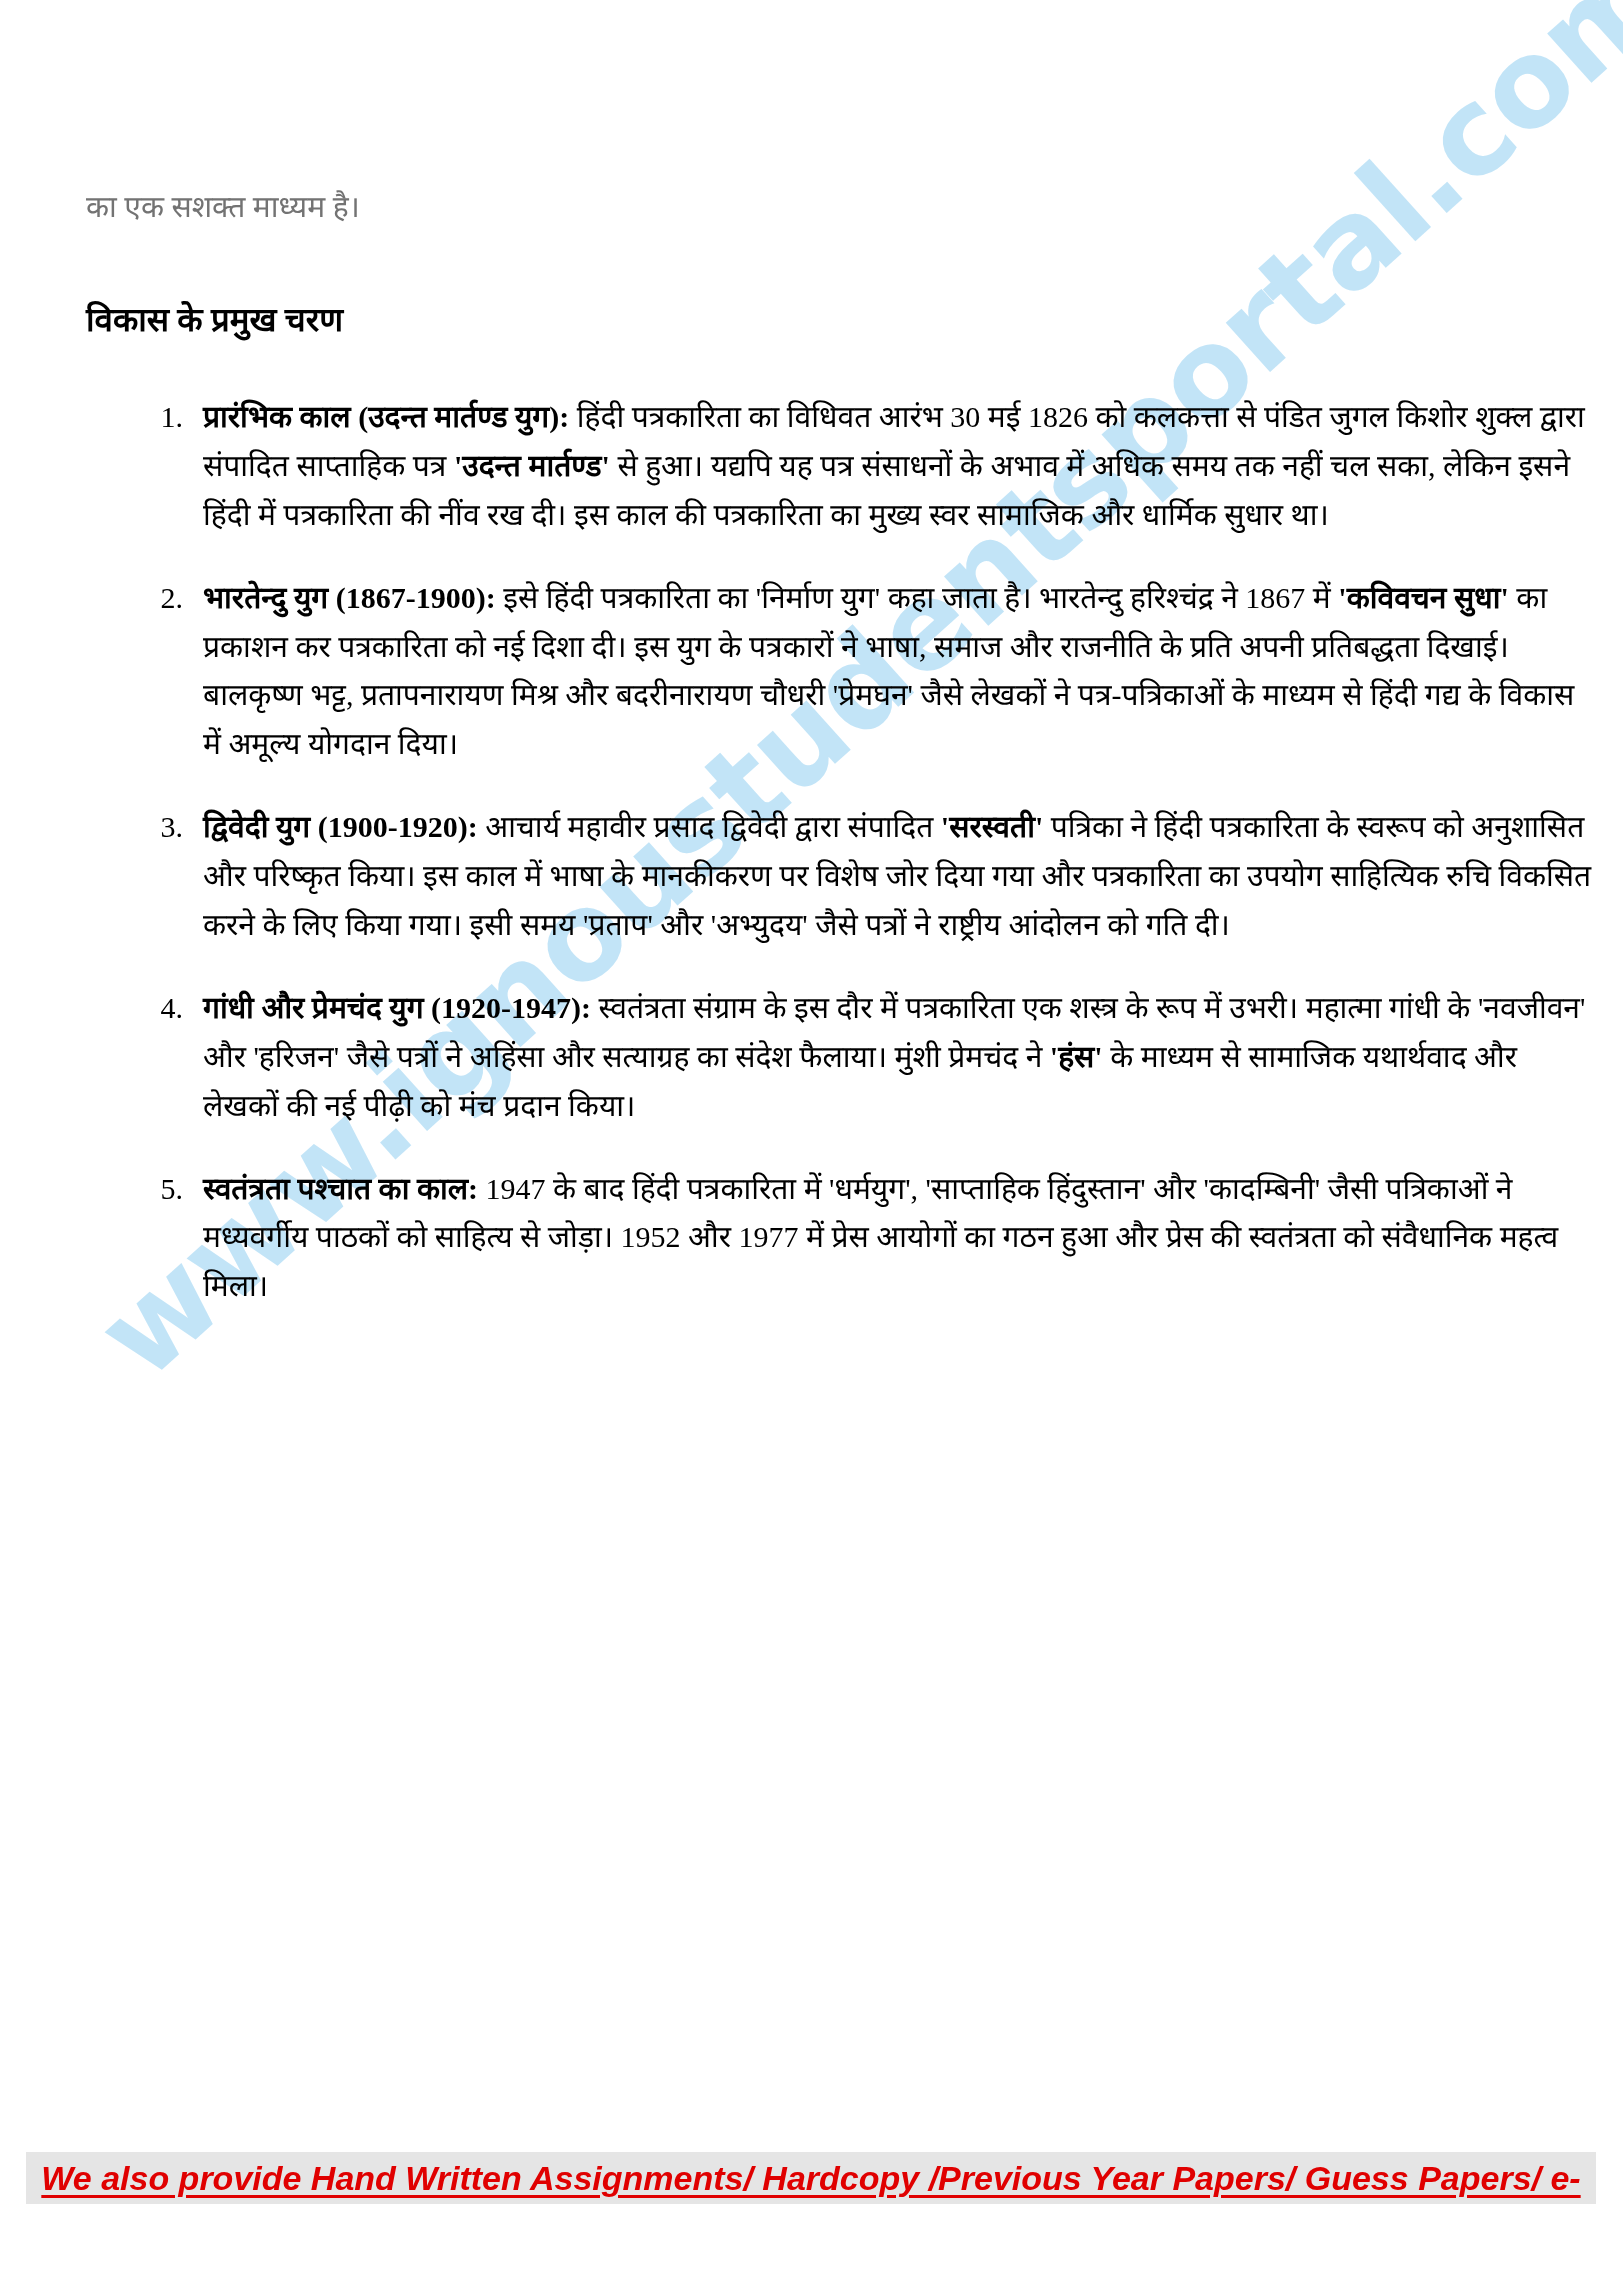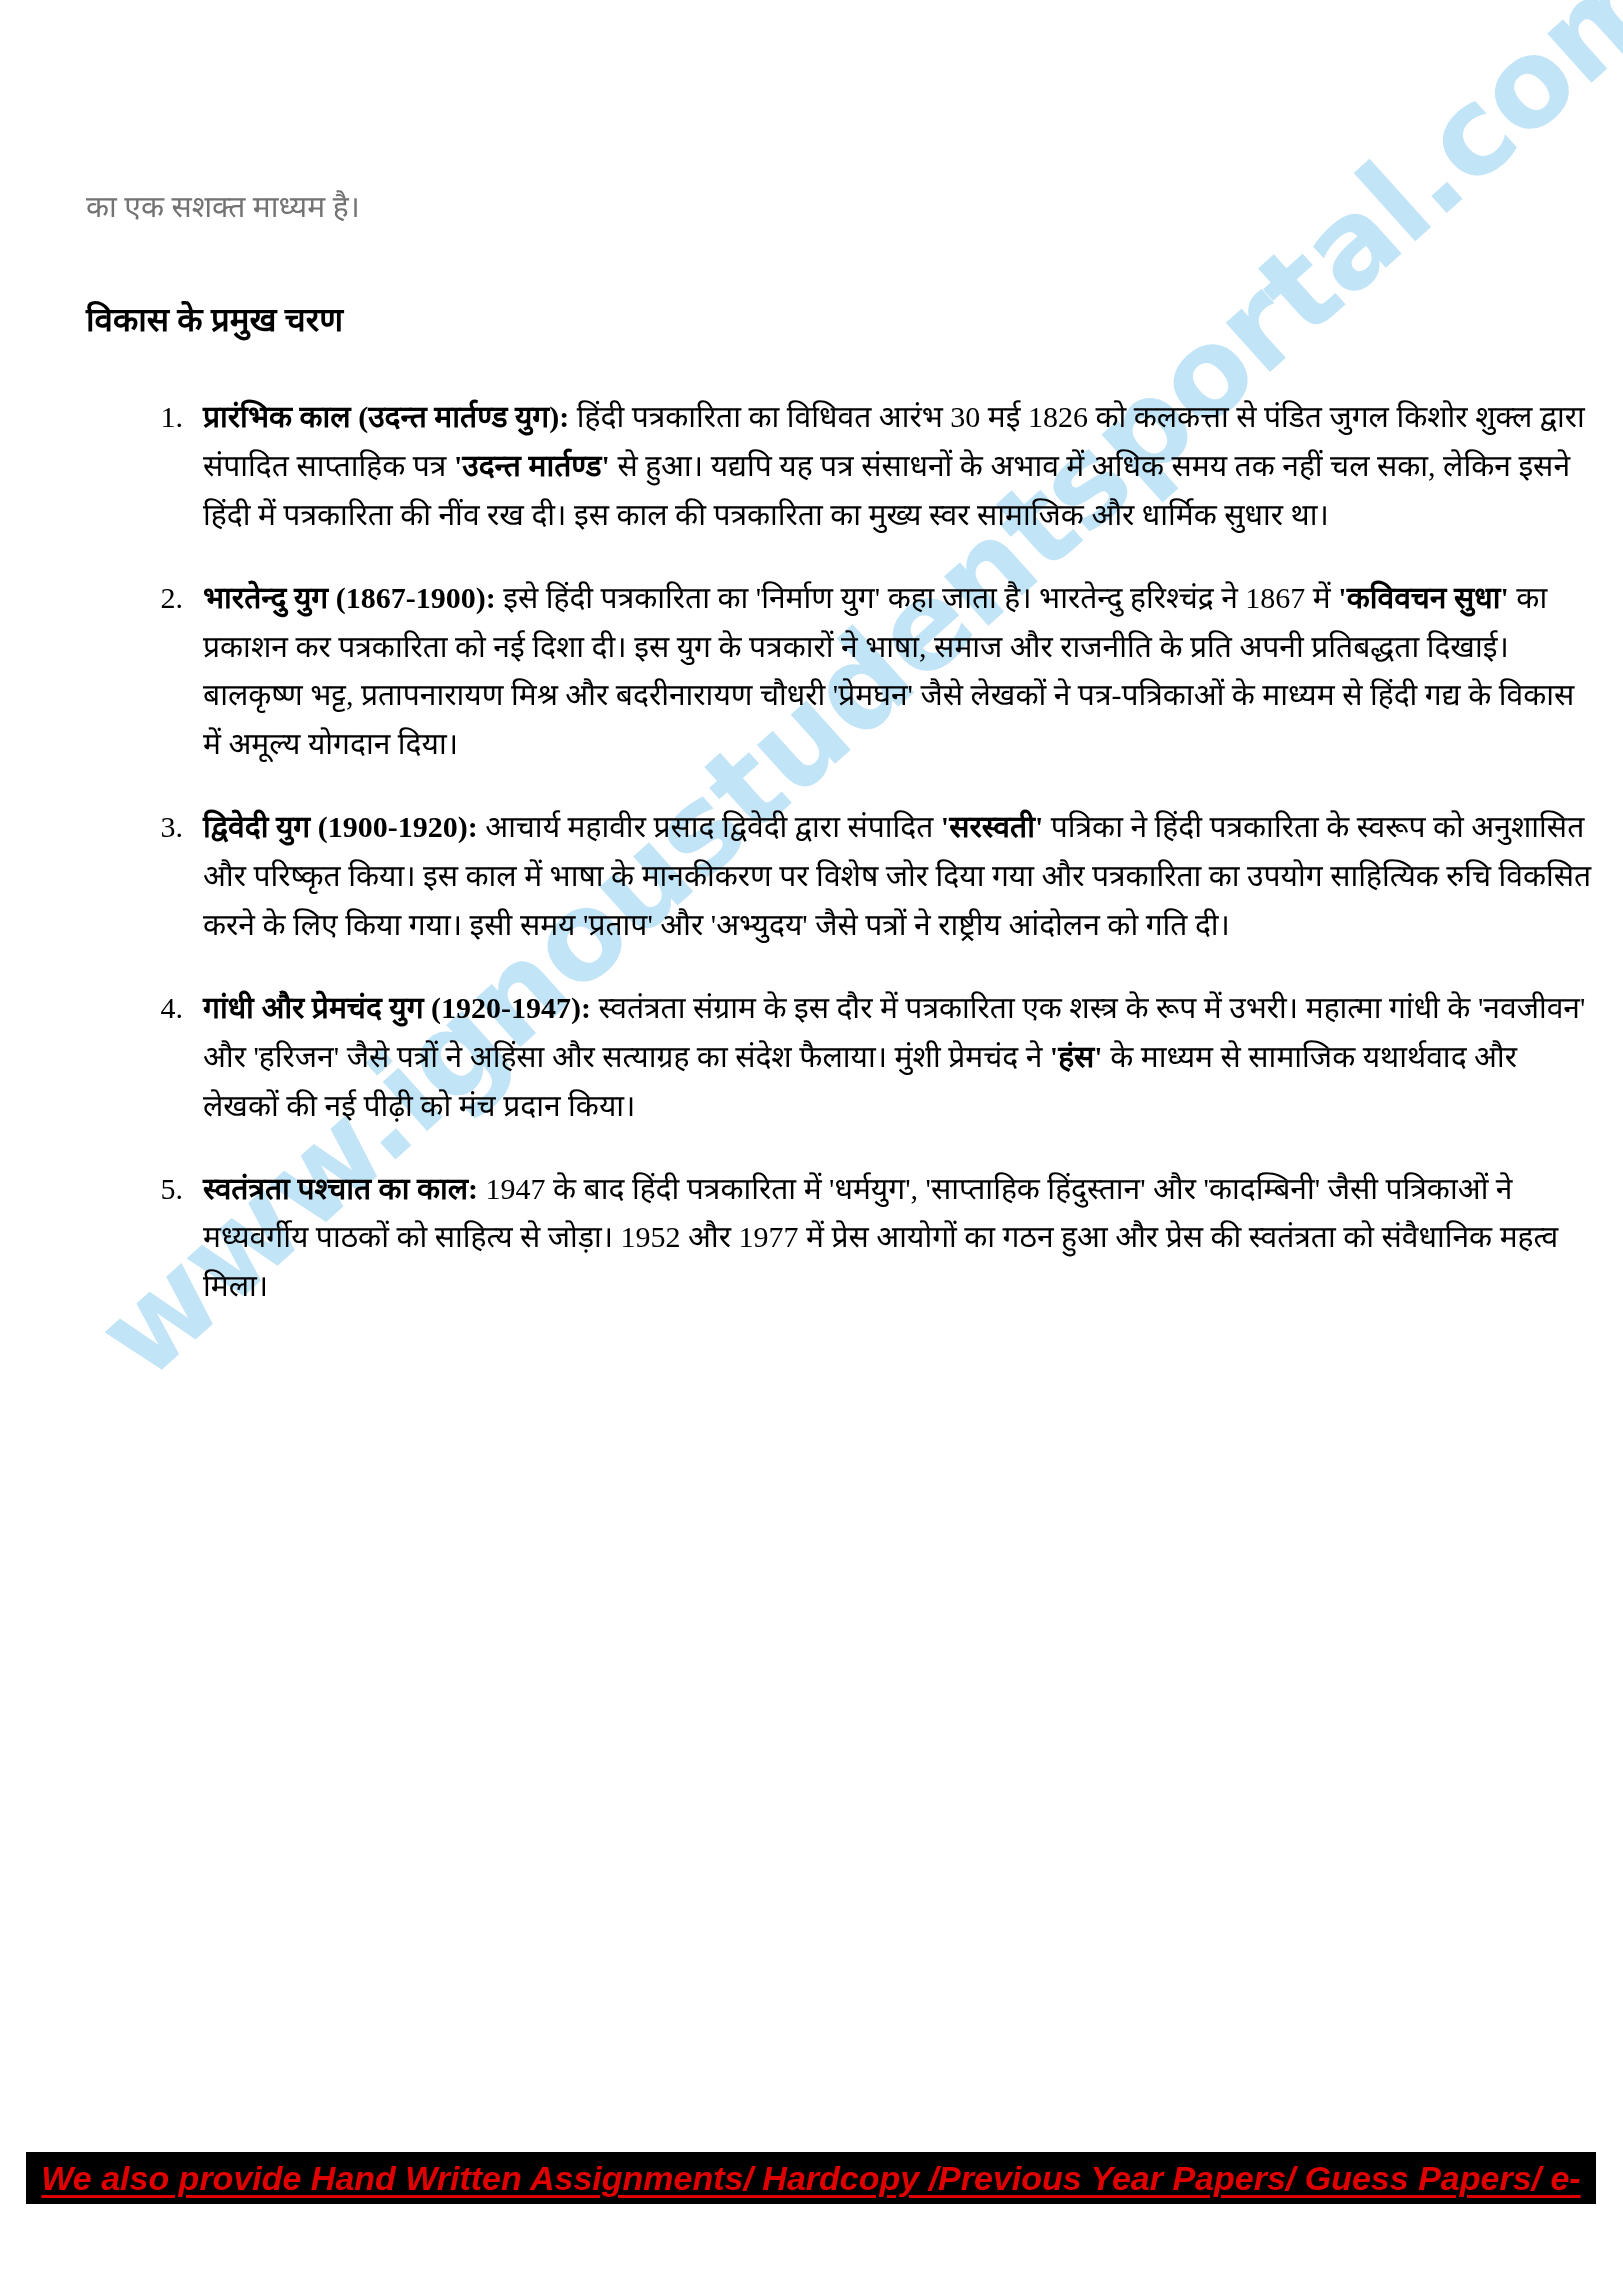--- a/index.html
+++ b/index.html
@@ -109,21 +109,21 @@
 
   
   .footer-banner {
     position: absolute;
     left: 0;
     top: 2152px;
     width: 1623px;
     z-index: 3;
   }
   .fb-line {
-    background: #000000;
+    background: #e5e5e5;
     color: #e00000;
     font-family: "Liberation Sans", "DejaVu Sans", sans-serif;
     font-style: italic;
     font-weight: bold;
     font-size: 34px;
     line-height: 1.35;
     text-align: center;
     white-space: nowrap;
     padding: 3.9px 0 2.6px 0;
   }

